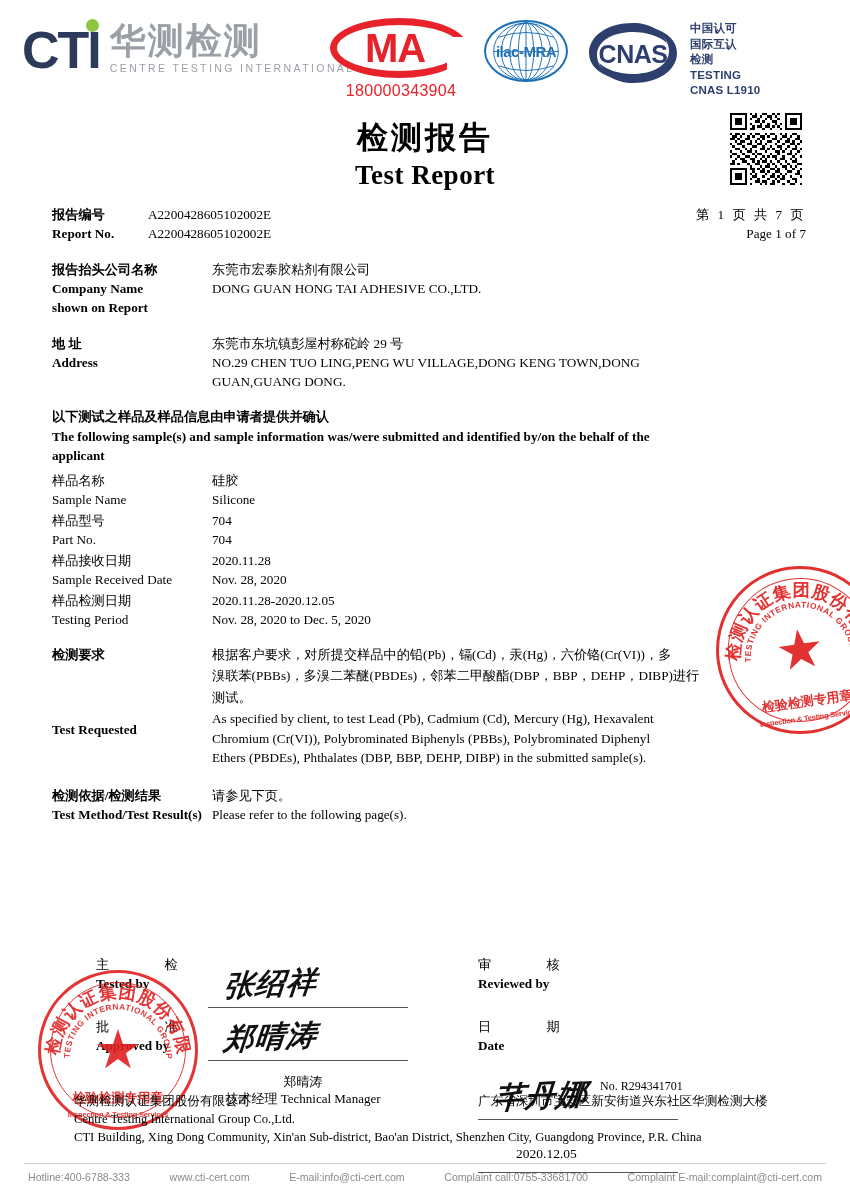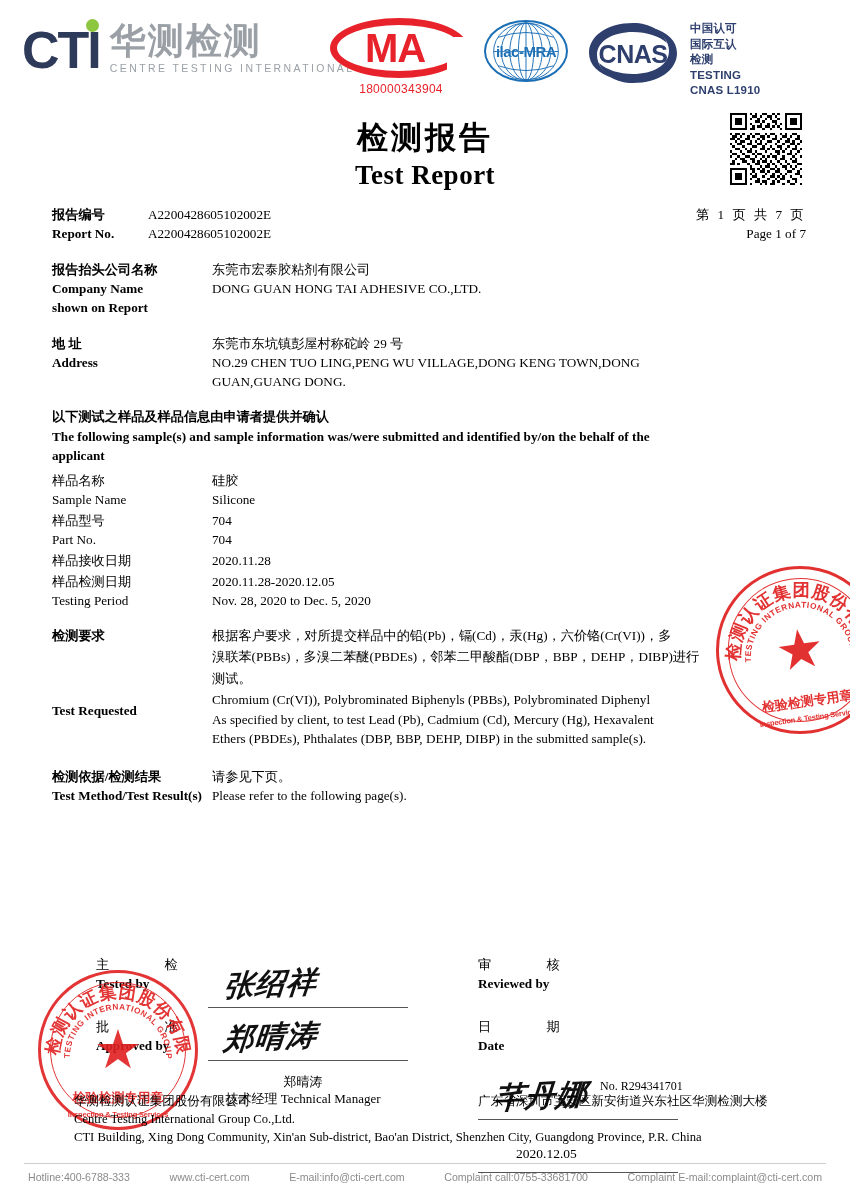--- a/index.html
+++ b/index.html
@@ -103,21 +103,21 @@
     font-size: 40px;
     color: #e8222a;
     line-height: 40px;
     letter-spacing: -1px;
     position: relative;
     z-index: 2;
     transform: translateX(-4px);
   }
   .cma-num {
     font-family: "Liberation Sans", sans-serif;
-    font-size: 12px;
+    font-size: 16px;
     color: #e8222a;
     letter-spacing: 0.3px;
     margin-top: 4px;
   }
 
   
   .ilac-logo {
     position: absolute;
     left: 484px;
     top: 20px;
@@ -848,20 +848,24 @@
         <span class="kv-label">Part No.</span>
         <span class="kv-value">704</span>
       </div>
     </div>
 
     <div class="sample-pair">
       <div class="kv kv-narrow">
         <span class="kv-label">样品接收日期</span>
         <span class="kv-value">2020.11.28</span>
       </div>
+      <div class="kv kv-narrow">
+        <span class="kv-label">Sample Received Date</span>
+        <span class="kv-value">Nov. 28, 2020</span>
+      </div>
     </div>
 
     <div class="sample-pair">
       <div class="kv kv-narrow">
         <span class="kv-label">样品检测日期</span>
         <span class="kv-value">2020.11.28-2020.12.05</span>
       </div>
       <div class="kv kv-narrow">
         <span class="kv-label">Testing Period</span>
         <span class="kv-value">Nov. 28, 2020  to  Dec. 5, 2020</span>
@@ -871,22 +875,22 @@
 
   <div class="req-block">
     <div class="req-label">
       <div class="l1">检测要求</div>
       <div>Test Requested</div>
     </div>
     <div class="req-body">
       <div class="req-cn">根据客户要求，对所提交样品中的铅(Pb)，镉(Cd)，汞(Hg)，六价铬(Cr(VI))，多</div>
       <div class="req-cn">溴联苯(PBBs)，多溴二苯醚(PBDEs)，邻苯二甲酸酯(DBP，BBP，DEHP，DIBP)进行</div>
       <div class="req-cn">测试。</div>
+      <div>As specified by client, to test Lead (Pb), Cadmium (Cd), Mercury (Hg), Hexavalent</div>
       <div>Chromium (Cr(VI)), Polybrominated Biphenyls (PBBs), Polybrominated Diphenyl</div>
-      <div>As specified by client, to test Lead (Pb), Cadmium (Cd), Mercury (Hg), Hexavalent</div>
       <div>Ethers (PBDEs), Phthalates (DBP, BBP, DEHP, DIBP) in the submitted sample(s).</div>
     </div>
   </div>
 
   <div class="method-block">
     <div class="method-label">
       <div>检测依据/检测结果</div>
       <div>Test Method/Test Result(s)</div>
     </div>
     <div class="method-body">

